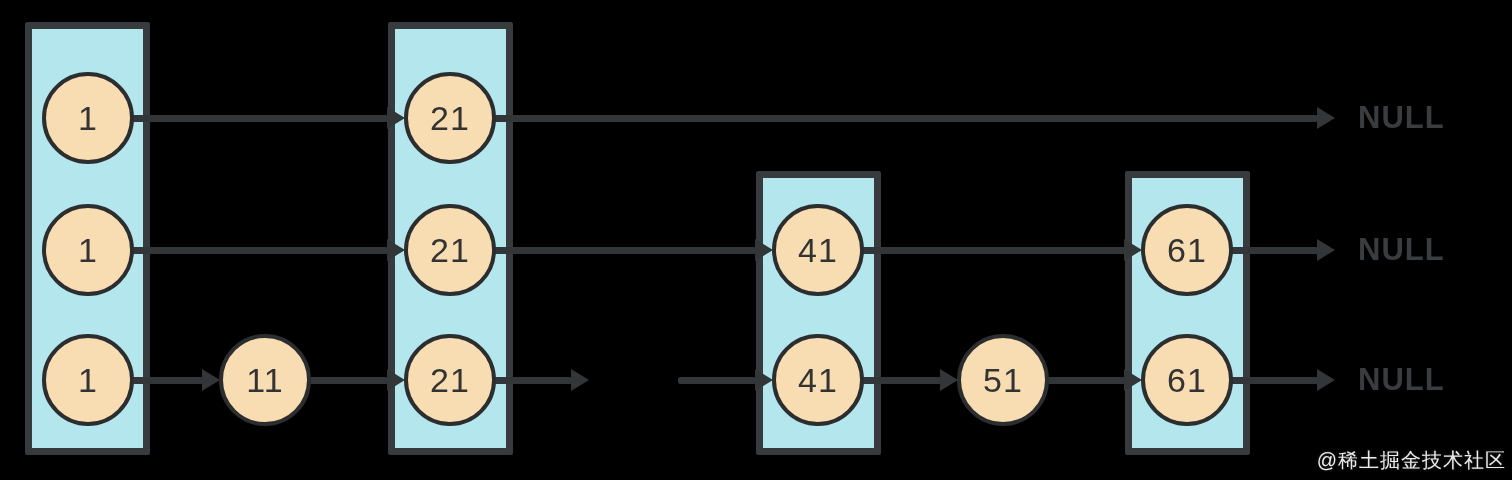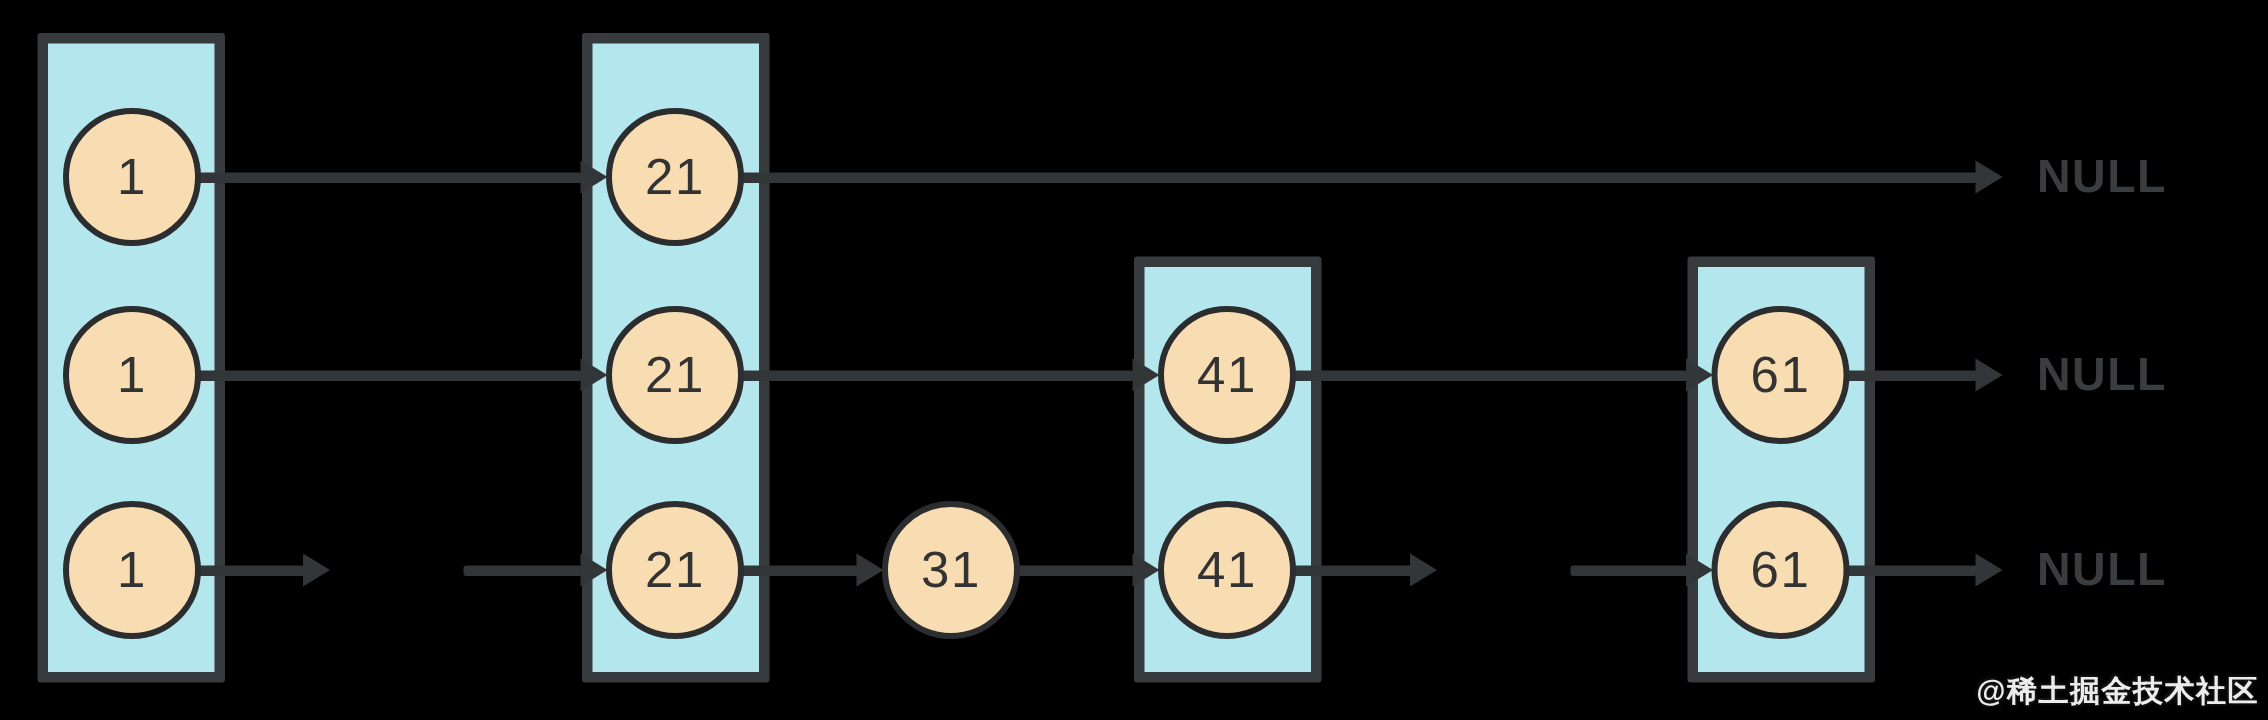--- a/index.html
+++ b/index.html
@@ -70,21 +70,21 @@
     white-space: nowrap;
     text-align: center;
   }
 
   .watermark {
     position: absolute;
     right: 6px;
     bottom: 6px;
     color: var(--watermark-color);
     font-size: 20px;
-    font-weight: 700;
+    font-weight: 400;
     letter-spacing: 1px;
     text-shadow: 1px 1px 2px #1a1a1a, -1px -1px 2px #1a1a1a;
     white-space: nowrap;
   }
 </style>
 </head>
 <body>
 
 <div class="stage" style="--bg: #000000; --box-fill: #b4e7ed; --box-border: #383b3e; --node-fill: #f9ddb2; --node-border: #2b2d2f; --edge: #333639; --label-color: #333333; --terminal-color: #3a3d40; --watermark-color: #ececec;">
   <div class="layer" id="layer-boxes">
@@ -138,21 +138,22 @@
       <div class="node" style="left: 42px; top: 72px;">1</div>
       <div class="node" style="left: 42px; top: 204px;">1</div>
       <div class="node" style="left: 42px; top: 334px;">1</div>
       <div class="node" style="left: 404px; top: 72px;">21</div>
       <div class="node" style="left: 404px; top: 204px;">21</div>
       <div class="node" style="left: 404px; top: 334px;">21</div>
       <div class="node" style="left: 772px; top: 204px;">41</div>
       <div class="node" style="left: 772px; top: 334px;">41</div>
       <div class="node" style="left: 1141px; top: 204px;">61</div>
       <div class="node" style="left: 1141px; top: 334px;">61</div>
-      <div class="node" style="left: 588px; top: 334px;">31</div>
+      <div class="node" style="left: 219px; top: 334px;">11</div>
+      <div class="node" style="left: 957px; top: 334px;">51</div>
     </div>
   <div class="layer" id="layer-terminals">
       <div class="terminal" style="left: 1358px; top: 118px;">NULL</div>
       <div class="terminal" style="left: 1358px; top: 250px;">NULL</div>
       <div class="terminal" style="left: 1358px; top: 380px;">NULL</div>
     </div>
   <div class="watermark">@稀土掘金技术社区</div>
 </div>
 
 </body></html>

